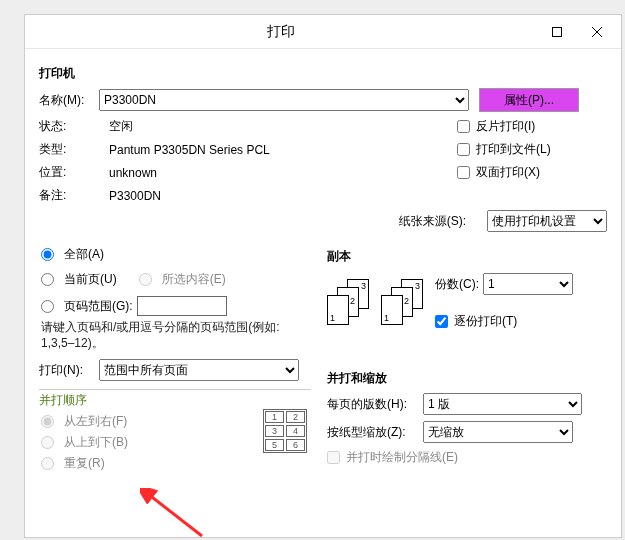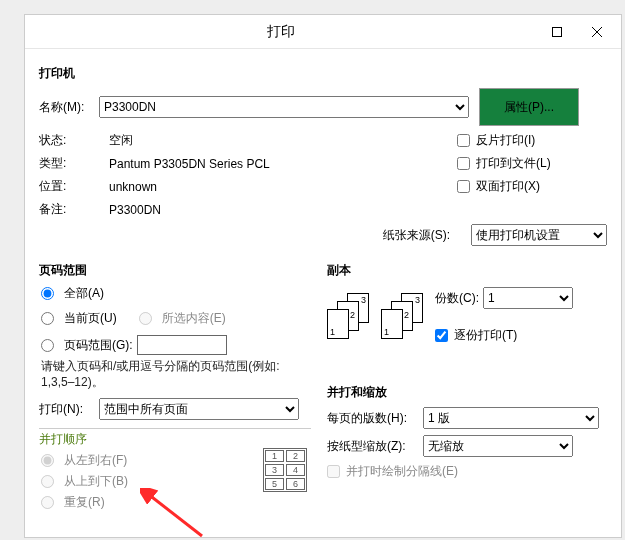--- a/index.html
+++ b/index.html
@@ -64,24 +64,24 @@
     width: 60px;
     text-align: left;
     padding-right: 6px;
   }
   select.wide {
     height: 22px;
     font-size: 12px;
     width: 100%;
   }
   .btn {
-    height: 38px;
+    height: 24px;
     min-width: 100px;
     border: 1px solid #999;
-    background: #15803d;
+    background: #d946ef;
     cursor: pointer;
     font-size: 12px;
     padding: 0 8px;
   }
   
   .printer-grid {
     display: grid;
     grid-template-columns: 60px 1fr 150px;
     column-gap: 10px;
     row-gap: 6px;
@@ -135,21 +135,21 @@
   .col-right {
     width: 280px;
   }
   .spin-sel {
     height: 22px;
     width: 90px;
     font-size: 12px;
   }
   .wide-sel {
     height: 22px;
-    width: 136px;
+    width: 120px;
     font-size: 12px;
   }
   .group-hdr {
     font-size: 12px;
     color: #4d7c0f;
     border-top: 1px solid #ccc;
     margin-top: 8px;
     padding-top: 2px;
   }
   .order-diagram {
@@ -274,21 +274,20 @@
 
     <div class="right-align-row">
       <span>纸张来源(S):</span>
       <select class="wide-sel">
         <option>使用打印机设置</option>
       </select>
     </div>
 
     <div class="two-col">
       <div class="col-left">
-        <div class="section-title">页码范围</div>
 
         <div class="radio-row">
           <input type="radio" name="rng" checked="" style="">
           <span>全部(A)</span>
         </div>
         <div style="display:flex; gap:20px; align-items:center;">
           <div class="radio-row">
             <input type="radio" name="rng" style="">
             <span>当前页(U)</span>
           </div>
@@ -373,21 +372,21 @@
             <div class="checklab" style="margin-top:18px;">
               <input type="checkbox" checked="" style="">
               <span>逐份打印(T)</span>
             </div>
           </div>
         </div>
 
         <div class="section-title" style="margin-top:40px">并打和缩放</div>
         <div class="row">
           <div style="width:96px">每页的版数(H):</div>
-          <select class="wide-sel" style="width:176px">
+          <select class="wide-sel" style="width:159px">
             <option>1 版</option>
           </select>
         </div>
         <div class="row">
           <div style="width:96px">按纸型缩放(Z):</div>
           <select class="wide-sel" style="width:150px">
             <option>无缩放</option>
           </select>
         </div>
         <div class="checklab dis" style="color:#888; margin-top:6px;">

